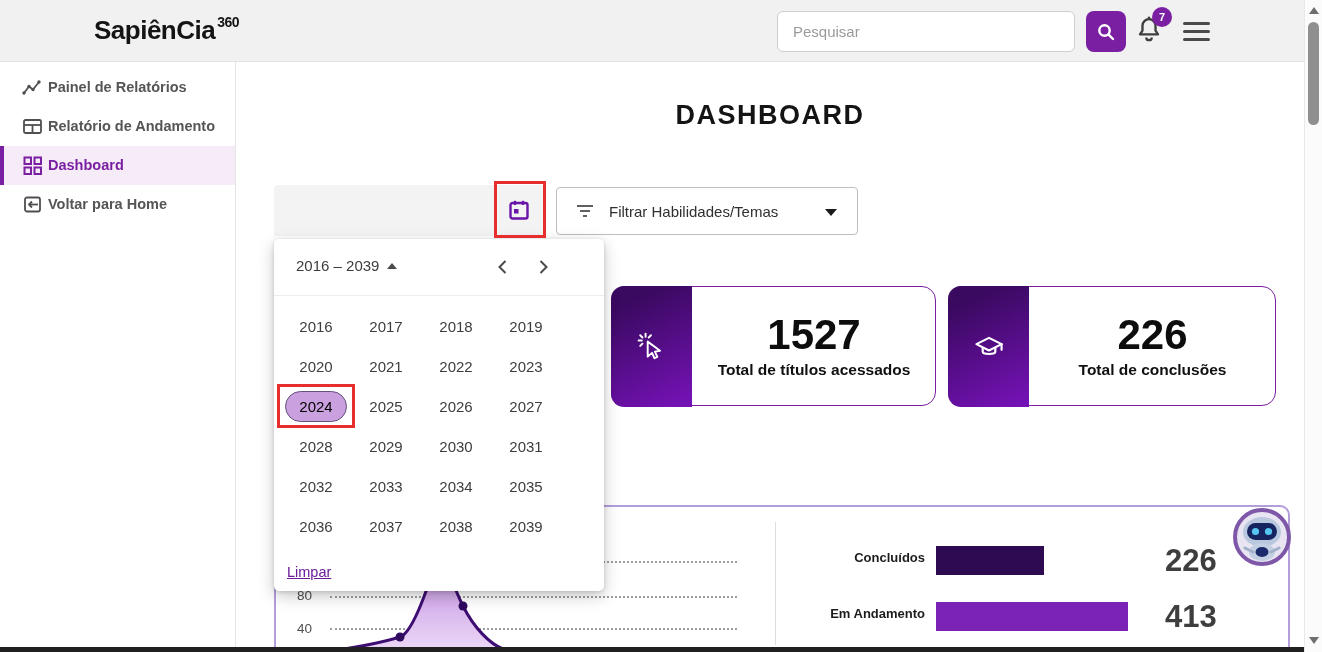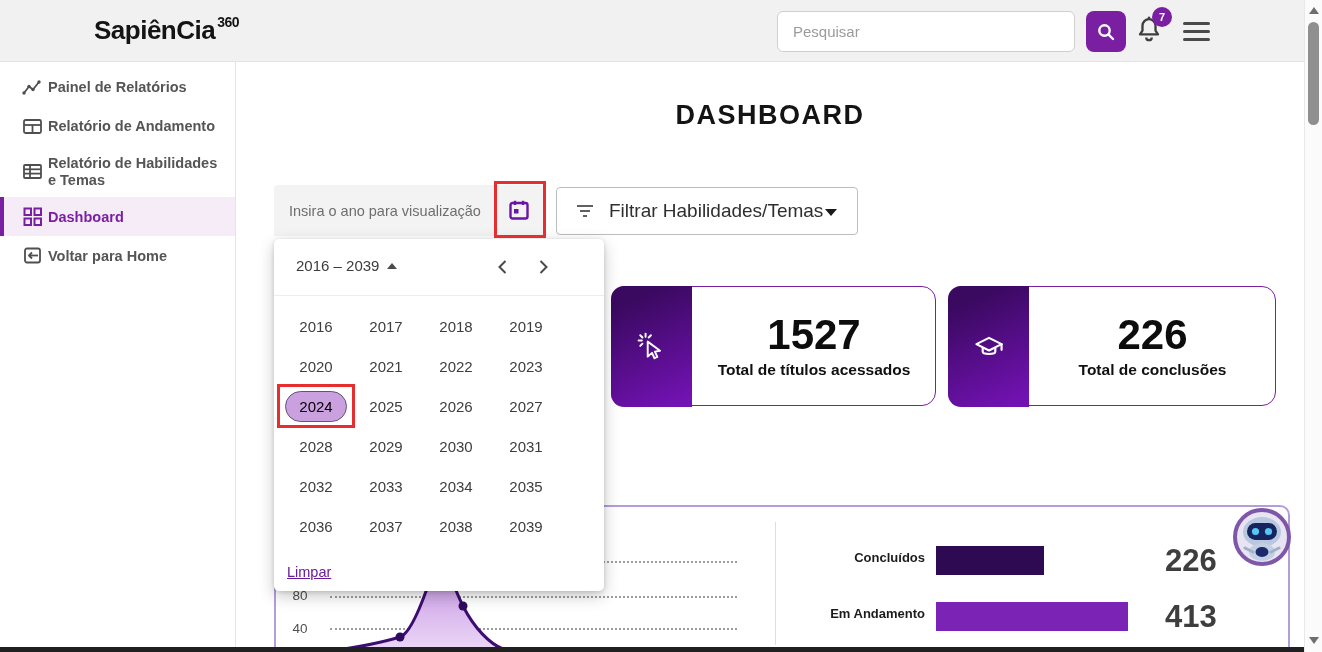--- a/index.html
+++ b/index.html
@@ -27,36 +27,36 @@
   
   .page-title { position:absolute; left:236px; top:100px; width:1068px; text-align:center; font-size:27px; font-weight:700; letter-spacing:1.5px; color:#141414; z-index:5; }
 
   .year-field { position:absolute; left:274px; top:185px; width:270px; height:51px; background:#f3f3f3; border-radius:4px 4px 0 0; z-index:6; }
   .year-input { position:absolute; left:0; top:0; width:225px; height:51px; background:transparent; border:none; outline:none; padding:0 0 0 15px; font-size:14.5px; color:#555; font-family:"Liberation Sans",sans-serif; }
   .year-input::placeholder { color:#6e6e6e; }
   .cal-btn { position:absolute; right:12px; top:13px; width:26px; height:26px; background:transparent; border:none; cursor:pointer; padding:0; }
   .red-box-calendar { position:absolute; left:494px; top:181px; width:52px; height:57px; border:3px solid #e62e2e; z-index:46; pointer-events:none; }
 
   .filter-select { position:absolute; left:556px; top:187px; width:302px; height:48px; background:#fff; border:1px solid #bdbdbd; border-radius:4px; display:flex; align-items:center; cursor:pointer; z-index:6; }
-  .filter-label { font-size:19px; color:#2f2f2f; margin-left:14px; }
+  .filter-label { font-size:15px; color:#2f2f2f; margin-left:14px; }
   .caret-down { position:absolute; right:20px; top:21px; width:0; height:0; border-left:6px solid transparent; border-right:6px solid transparent; border-top:7px solid #1a1a1a; }
 
   
   .card { position:absolute; top:286px; height:120px; background:#fff; border:1.5px solid #7b1fa2; border-radius:14px; z-index:5; }
   .card-accent { position:absolute; left:-1px; top:-1px; width:81px; height:121px; border-radius:13px 0 0 13px; background:linear-gradient(155deg,#3a0960 15%,#7312b4 95%); display:flex; align-items:center; justify-content:center; }
   .card-body { position:absolute; left:81px; right:0; top:0; height:100%; display:flex; flex-direction:column; align-items:center; justify-content:center; }
   .card-num { font-size:42px; font-weight:700; color:#0d0d0d; line-height:1.05; }
   .card-label { font-size:15.5px; font-weight:700; color:#101010; margin-top:3px; }
 
   .section-letter { position:absolute; left:566px; top:469px; font-size:20px; font-weight:700; color:#2b2b2b; z-index:7; }
 
   
   .chart-card { position:absolute; left:274px; top:505px; width:1016px; height:200px; border:2px solid #b39ddb; border-radius:10px; background:#fff; z-index:4; }
   .gridline { position:absolute; height:0; border-top:2px dotted #9d9d9d; z-index:8; }
-  .ytick { position:absolute; width:24px; text-align:center; font-size:13.5px; color:#4f4f4f; z-index:8; }
+  .ytick { position:absolute; width:24px; text-align:right; font-size:13.5px; color:#4f4f4f; z-index:8; }
   .chart-svg { position:absolute; left:274px; top:506px; z-index:9; }
   .vdivider { position:absolute; left:775px; top:522px; width:1px; height:123px; background:#dedede; z-index:8; }
   .lg-label { position:absolute; width:226px; text-align:right; font-size:13px; font-weight:700; color:#1c1c1c; z-index:8; }
   .lg-bar { position:absolute; height:29px; z-index:8; }
   .lg-val { position:absolute; width:90px; font-size:31px; font-weight:700; color:#3e3e3e; z-index:8; }
 
   
   .year-panel { position:absolute; left:274px; top:239px; width:330px; height:352px; background:#fff; border-radius:5px; box-shadow:0 5px 16px rgba(0,0,0,0.22), 0 1px 4px rgba(0,0,0,0.14); z-index:40; }
   .yp-head { position:relative; height:57px; border-bottom:1px solid #ededed; }
   .yp-range { position:absolute; left:22px; top:18px; font-size:15px; color:#3c3c3c; cursor:pointer; display:flex; align-items:center; gap:8px; }
@@ -119,29 +119,20 @@
       <span>Painel de Relatórios</span>
     </div>
     <div class="side-item">
       <svg width="21" height="21" viewBox="0 0 21 21">
           <rect x="2" y="4" width="17" height="13" rx="1.5" fill="none" stroke="#4f4f4f" stroke-width="1.8"></rect>
           <line x1="2" y1="9" x2="19" y2="9" stroke="#4f4f4f" stroke-width="1.8"></line>
           <line x1="10.5" y1="9" x2="10.5" y2="17" stroke="#4f4f4f" stroke-width="1.8"></line>
         </svg>
       <span>Relatório de Andamento</span>
     </div>
-    <div class="side-item">
-      <svg width="21" height="21" viewBox="0 0 21 21">
-          <rect x="2" y="4" width="17" height="13" rx="1" fill="none" stroke="#4f4f4f" stroke-width="1.8"></rect>
-          <line x1="2" y1="8.3" x2="19" y2="8.3" stroke="#4f4f4f" stroke-width="1.8"></line>
-          <line x1="2" y1="12.6" x2="19" y2="12.6" stroke="#4f4f4f" stroke-width="1.8"></line>
-          <line x1="8" y1="4" x2="8" y2="17" stroke="#4f4f4f" stroke-width="1.8"></line>
-        </svg>
-      <span>Relatório de Habilidades e Temas</span>
-    </div>
     <div class="side-item active">
       <svg width="21" height="21" viewBox="0 0 21 21">
           <rect x="2.5" y="2.5" width="6.5" height="6.5" fill="none" stroke="#7b1fa2" stroke-width="2"></rect>
           <rect x="12.5" y="2.5" width="6.5" height="6.5" fill="none" stroke="#7b1fa2" stroke-width="2"></rect>
           <rect x="2.5" y="12.5" width="6.5" height="6.5" fill="none" stroke="#7b1fa2" stroke-width="2"></rect>
           <rect x="12.5" y="12.5" width="6.5" height="6.5" fill="none" stroke="#7b1fa2" stroke-width="2"></rect>
         </svg>
       <span>Dashboard</span>
     </div>
     <div class="side-item">
@@ -150,21 +141,20 @@
           <line x1="7" y1="10.5" x2="16" y2="10.5" stroke="#4f4f4f" stroke-width="1.8"></line>
           <polyline points="10,7.5 7,10.5 10,13.5" fill="none" stroke="#4f4f4f" stroke-width="1.8" stroke-linejoin="round"></polyline>
         </svg>
       <span>Voltar para Home</span>
     </div>
   </div>
 
   <div class="page-title">DASHBOARD</div>
 
   <div class="year-field">
-    <input class="year-input" placeholder="Insira o ano para visualização" style="">
     <button class="cal-btn">
       <svg width="24" height="24" viewBox="0 0 24 24">
           <rect x="3.5" y="5" width="17" height="15.5" rx="2" fill="none" stroke="#6a15a8" stroke-width="2.4"></rect>
           <line x1="8" y1="2.8" x2="8" y2="7" stroke="#6a15a8" stroke-width="2.4"></line>
           <line x1="16" y1="2.8" x2="16" y2="7" stroke="#6a15a8" stroke-width="2.4"></line>
           <rect x="7" y="11" width="4.5" height="4.5" fill="#6a15a8"></rect>
         </svg>
     </button>
   </div>
   <div class="red-box-calendar"></div>

